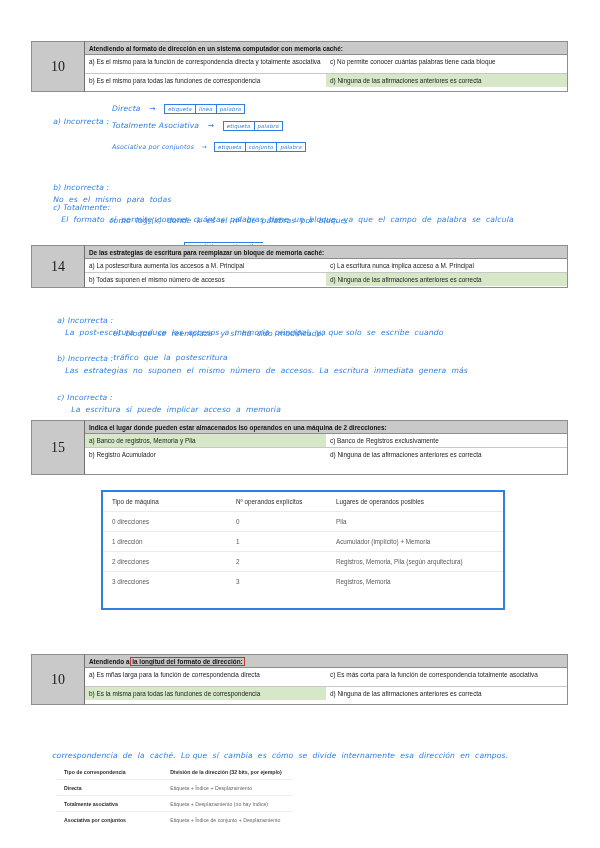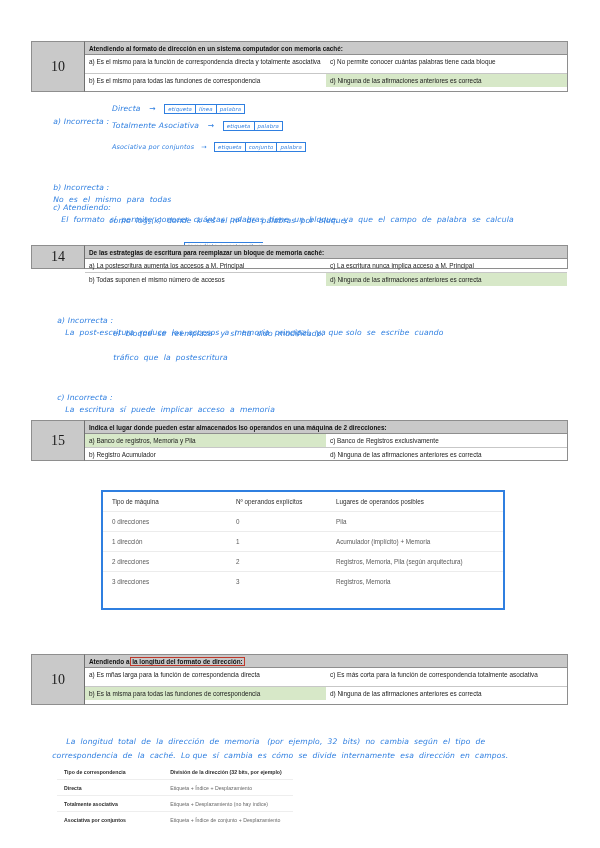--- a/index.html
+++ b/index.html
@@ -156,32 +156,32 @@
     <span style="margin:0 5px;">→</span>
     <span class="hw-box">etiqueta</span><span class="hw-box">conjunto</span><span class="hw-box">palabra</span>
   </div>
 
   <div class="hand" style="left:43px;top:170px;">
     <span>b) Incorrecta :</span>
     <span style="">No  es  el  mismo  para  todas</span>
   </div>
 
   <div class="hand" style="left:43px;top:190px;">
-    <span>c) Atendiendo:</span>
+    <span>c) Totalmente:</span>
     <span style="margin-left:8px;text-align:center;">El  formato  sí  permite  conocer  cuántas  palabras  tiene  un  bloque,  ya  que  el  campo  de  palabra  se  calcula</span>
   </div>
   <div class="hand" style="left:99px;top:203px;">
     <span>como  log</span><span class="sub">2</span><span>(k)  donde  k  es  el  nº  de  palabras  por  bloque.</span>
   </div>
 
   <div class="hand small" style="left:176px;top:233px;">
     <span style="border-left:1px solid #2f7fe0;border-top:1px solid #2f7fe0;padding-left:3px;">inmediata o postescritura</span>
   </div>
 
-  <div class="qblock" style="left:31px;top:245px;width:537px;height:24px;">
+  <div class="qblock" style="left:31px;top:245px;width:537px;height:43px;">
     <div class="qnum">14</div>
     <div class="qbody">
       <div class="qhead">De las estrategias de escritura para reemplazar un bloque de memoria caché:</div>
       <div class="qrow">
         <div class="qcell">a) La postescritura aumenta los accesos a M. Principal</div>
         <div class="qcell">c) La escritura nunca implica acceso a M. Principal</div>
       </div>
       <div class="qrow">
         <div class="qcell">b) Todas suponen el mismo número de accesos</div>
         <div class="qcell green">d) Ninguna de las afirmaciones anteriores es correcta</div>
@@ -190,30 +190,34 @@
   </div>
 
   <div class="hand" style="left:103px;top:316px;">
     <span>el  bloque  se  reemplaza   y  si  ha  sido  modificado.</span>
   </div>
   <div class="hand" style="left:47px;top:303px;">
     <span>a) Incorrecta :</span>
     <span style="margin-left:8px;">La  post-escritura  reduce  los  accesos  a  memoria  principal,  ya que solo  se  escribe  cuando</span>
   </div>
 
+  <div class="hand" style="left:47px;top:341px;">
+    <span>b) Incorrecta :</span>
+    <span style="margin-left:8px;">Las  estrategias  no  suponen  el  mismo  número  de  accesos.  La  escritura  inmediata  genera  más</span>
+  </div>
   <div class="hand" style="left:103px;top:340px;">
     <span>tráfico  que  la  postescritura</span>
   </div>
 
   <div class="hand" style="left:47px;top:380px;">
     <span>c) Incorrecta :</span>
-    <span style="margin-left:8px;">La  escritura  sí  puede  implicar  acceso  a  memoria</span>
-  </div>
-
-  <div class="qblock" style="left:31px;top:420px;width:537px;height:41px;">
+    <span style="margin-left:14px;">La  escritura  sí  puede  implicar  acceso  a  memoria</span>
+  </div>
+
+  <div class="qblock" style="left:31px;top:420px;width:537px;height:55px;">
     <div class="qnum">15</div>
     <div class="qbody">
       <div class="qhead">Indica el lugar donde pueden estar almacenados lso operandos en una máquina de 2 direcciones:</div>
       <div class="qrow">
         <div class="qcell green">a) Banco de registros, Memoria y Pila</div>
         <div class="qcell">c) Banco de Registros exclusivamente</div>
       </div>
       <div class="qrow">
         <div class="qcell">b) Registro Acumulador</div>
         <div class="qcell">d) Ninguna de las afirmaciones anteriores es correcta</div>
@@ -274,23 +278,20 @@
         <div class="qcell">a) Es mñas larga para la función de correspondencia directa</div>
         <div class="qcell">c) Es más corta para la función de correspondencia totalmente asociativa</div>
       </div>
       <div class="qrow">
         <div class="qcell green">b) Es la misma para todas las funciones de correspondencia</div>
         <div class="qcell">d) Ninguna de las afirmaciones anteriores es correcta</div>
       </div>
     </div>
   </div>
 
-  <div class="hand" style="left:56px;top:724px;">
-    <span>La  longitud  total  de  la  dirección  de  memoria   (por  ejemplo,  32  bits)  no  cambia  según  el  tipo  de</span>
-  </div>
   <div class="hand" style="left:42px;top:738px;">
     <span>correspondencia  de  la  caché.  Lo que  sí  cambia  es  cómo  se  divide  internamente  esa  dirección  en  campos.</span>
   </div>
 
   <div class="ptable" style="left:57px;top:764px;width:236px;">
     <table>
       <colgroup>
           <col style="width:45%">
           <col>
         </colgroup>

